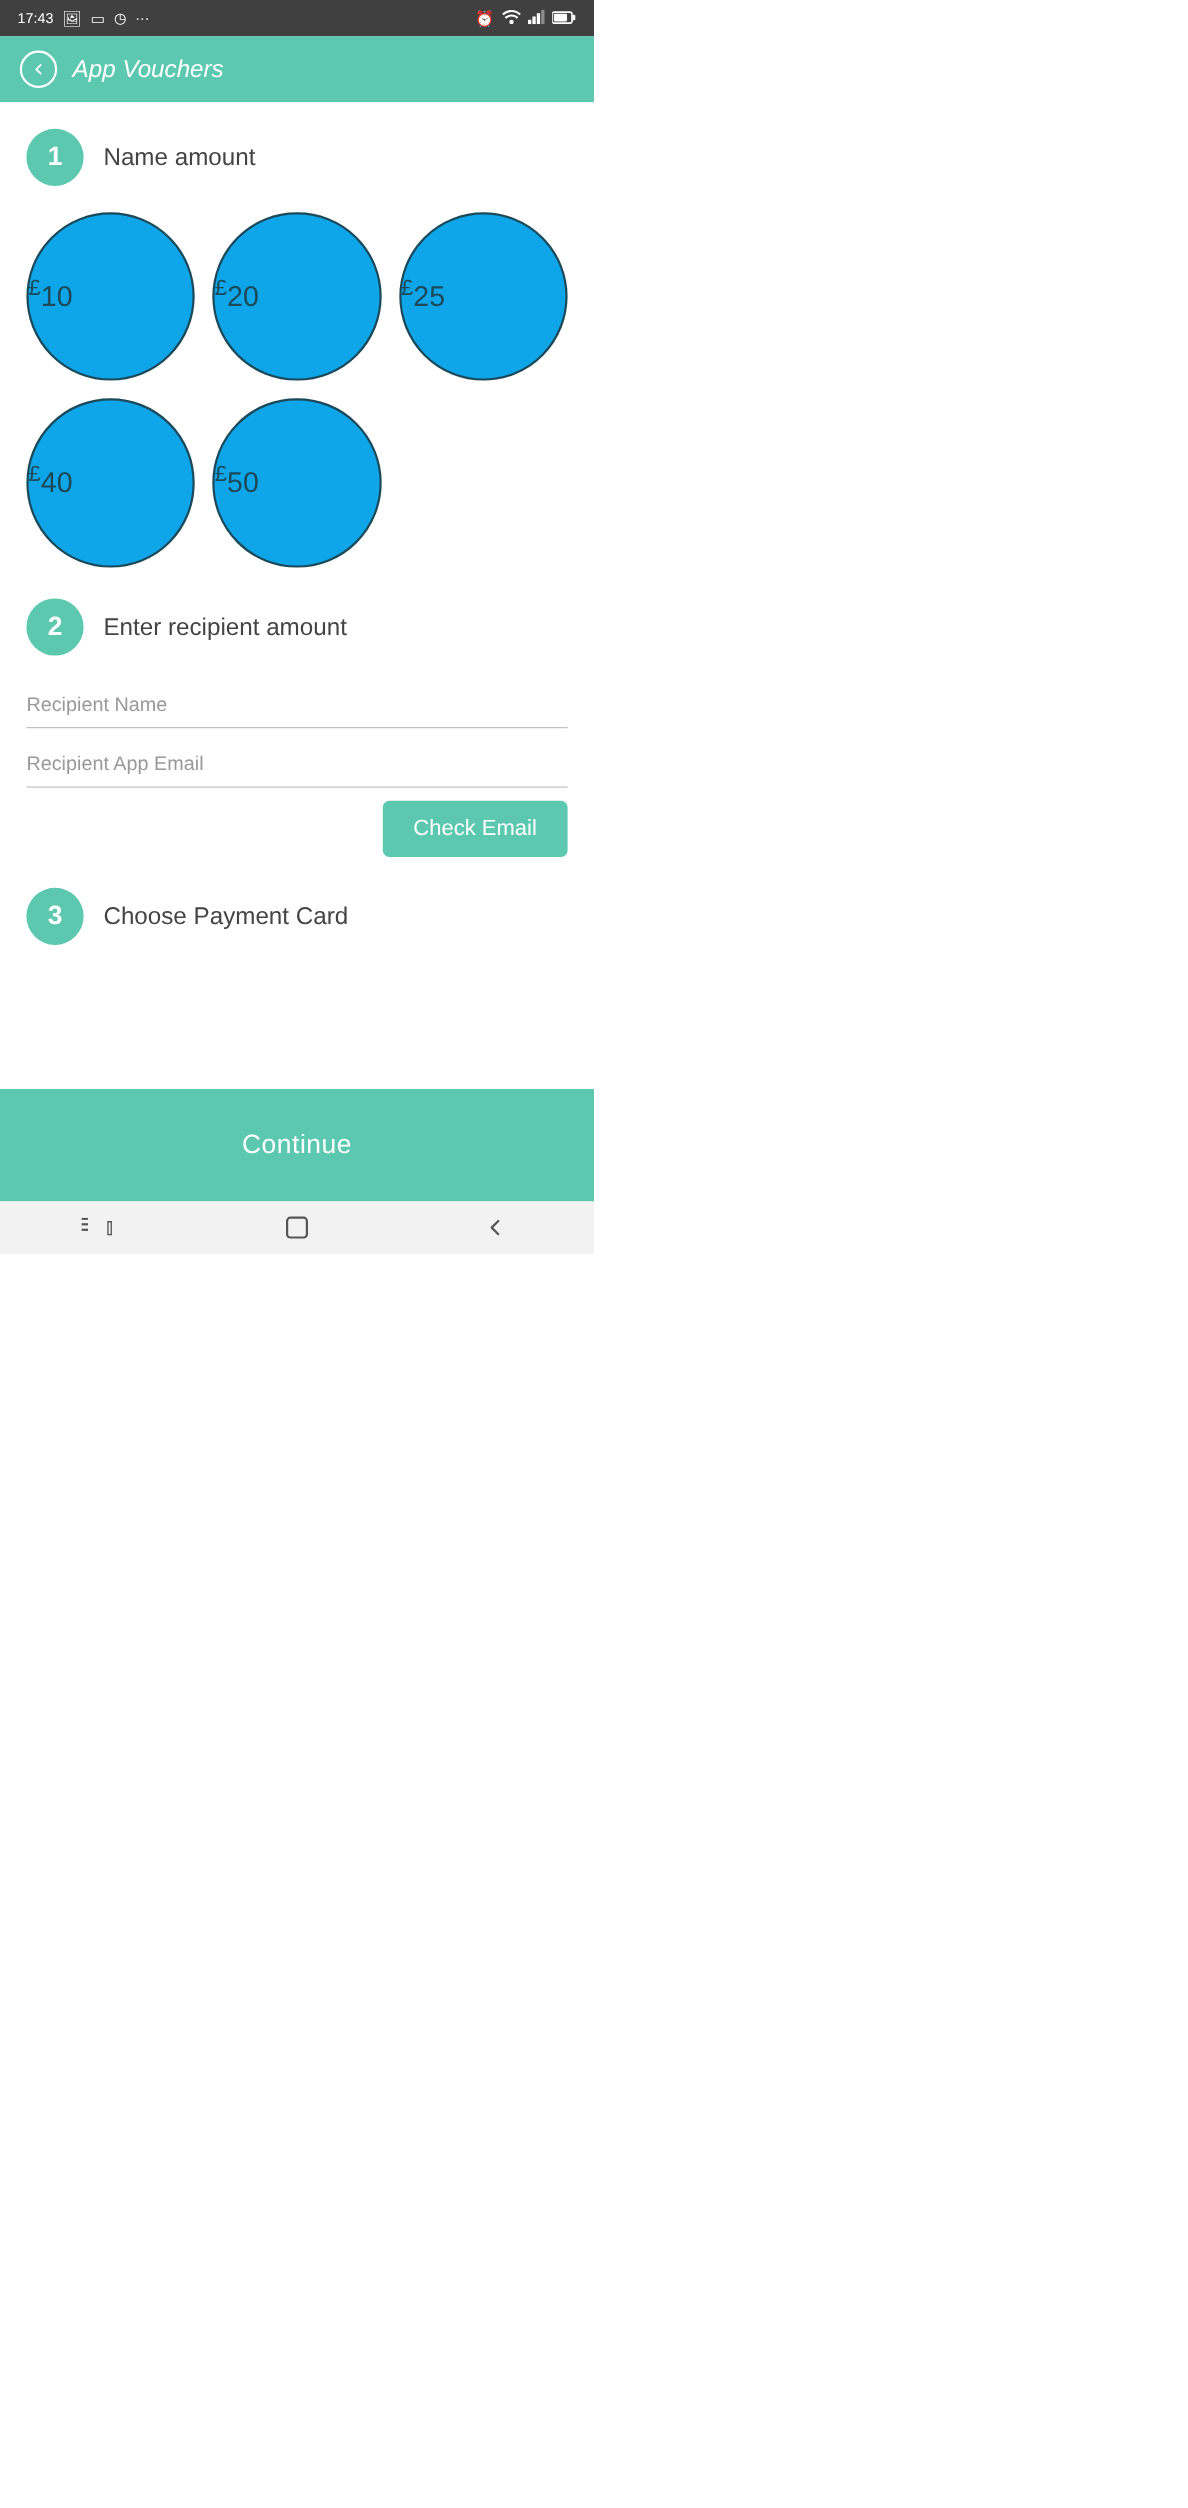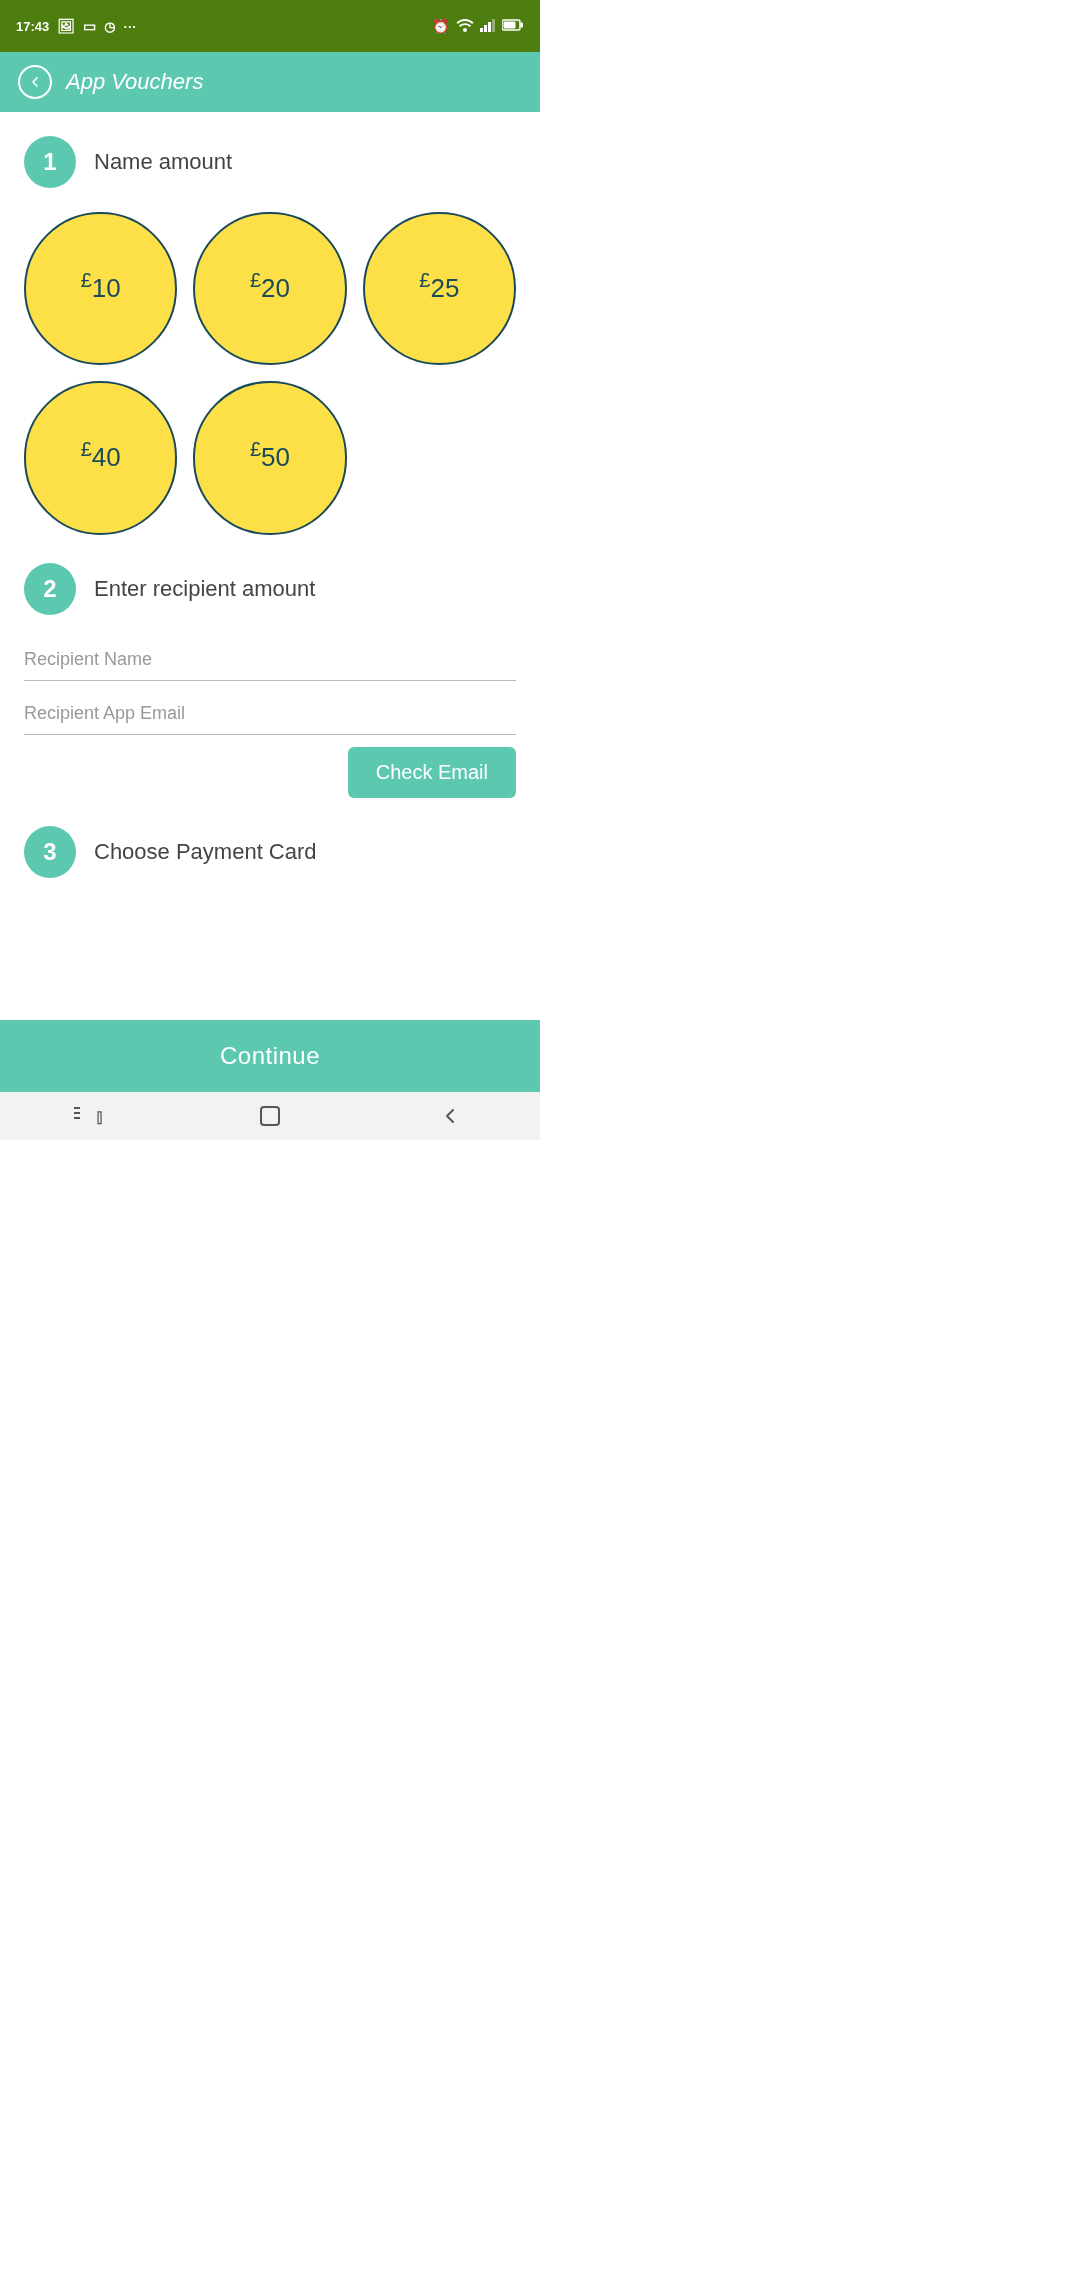--- a/index.html
+++ b/index.html
@@ -9,29 +9,29 @@
       width: 540px;
       min-height: 1140px;
       font-family: 'Segoe UI', Arial, sans-serif;
       background: #ffffff;
       display: flex;
       flex-direction: column;
     }
 
     
     .status-bar {
-      background: #4d7c0f;
+      background: #404040;
       color: #fff;
       display: flex;
       justify-content: space-between;
       align-items: center;
       padding: 6px 16px;
-      height: 52px;
+      height: 33px;
       font-size: 13px;
-      font-weight: 700;
+      font-weight: 400;
       flex-shrink: 0;
     }
     .status-left { display: flex; align-items: center; gap: 8px; }
     .status-right { display: flex; align-items: center; gap: 6px; }
 
     
     .nav-bar {
       background: #5cc8b0;
       display: flex;
       align-items: center;
@@ -99,23 +99,23 @@
       grid-template-columns: repeat(3, 1fr);
       gap: 16px;
       margin-bottom: 28px;
     }
     .amount-circle {
       aspect-ratio: 1;
       border-radius: 50%;
       border: 2.5px solid #1a4a5a;
       display: flex;
       align-items: center;
-      justify-content: center;
-      cursor: pointer;
-      background: #fde047;
+      justify-content: flex-start;
+      cursor: pointer;
+      background: #0ea5e9;
     }
     .amount-circle-text {
       font-size: 26px;
       color: #1a4a5a;
       font-weight: 400;
     }
     .amount-circle-text .pound-sym {
       font-size: 20px;
       vertical-align: super;
       line-height: 0;
@@ -188,21 +188,21 @@
       margin-bottom: 80px;
     }
 
     
     .continue-bar {
       position: sticky;
       bottom: 48px;
       left: 0;
       right: 0;
       background: #5cc8b0;
-      padding: 0;
+      padding: 15px;
       flex-shrink: 0;
     }
     .continue-btn {
       width: 100%;
       background: #5cc8b0;
       color: #fff;
       border: none;
       font-size: 24px;
       font-weight: 400;
       padding: 22px 0;

